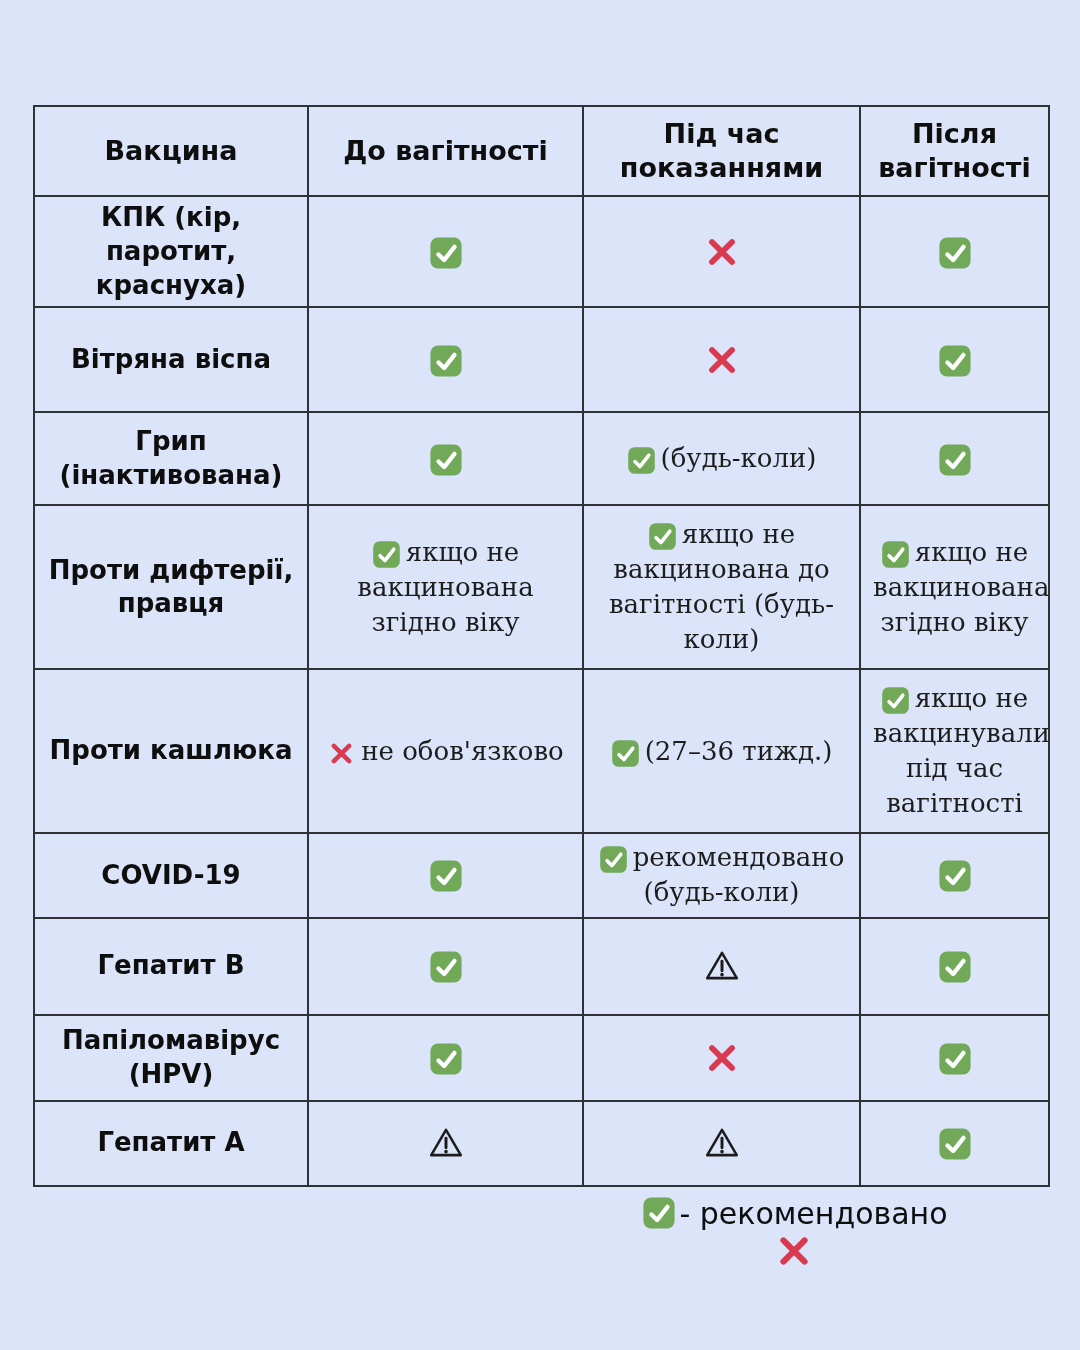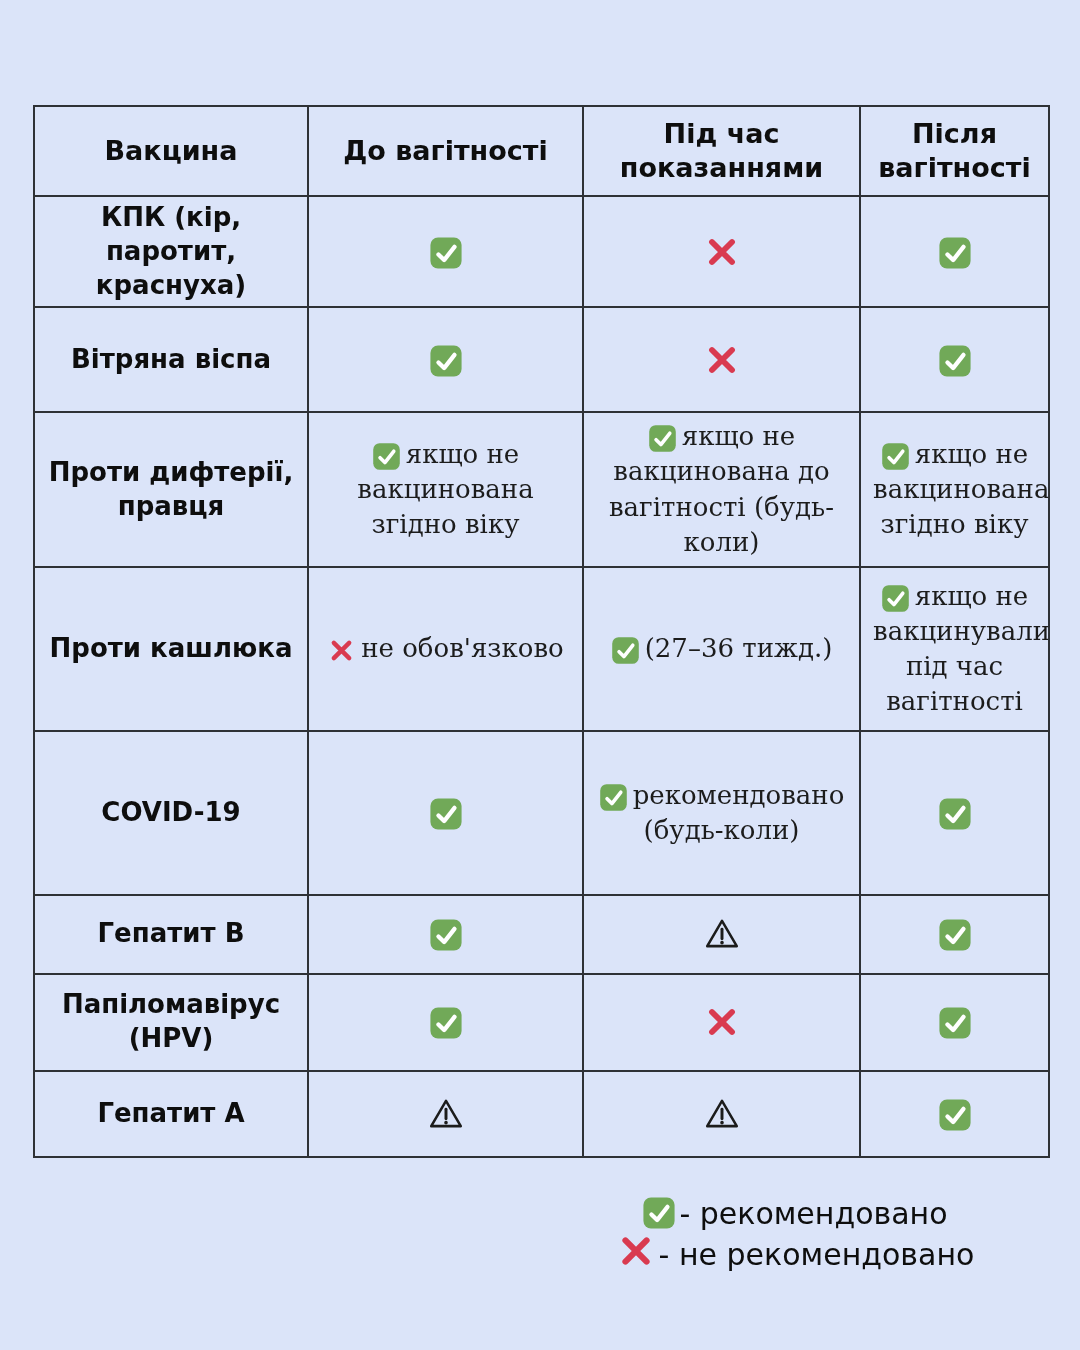--- a/index.html
+++ b/index.html
@@ -111,20 +111,35 @@
             </svg></span></td>
         <td class="cell" data-name="status-cell"><span class="icon" data-name="cross-icon"><svg width="38" height="38" viewBox="0 0 36 36">
       <path d="M8.5 8.5 L27.5 27.5 M27.5 8.5 L8.5 27.5" stroke="#d93a50" stroke-width="5.5" stroke-linecap="round"></path>
             </svg></span></td>
         <td class="cell" data-name="status-cell"><span class="icon" data-name="check-icon"><svg width="34" height="34" viewBox="0 0 36 36">
       <rect x="1.5" y="1.5" width="33" height="33" rx="8" fill="#71a958"></rect>
       <path d="M10 19.5 L16 25.5 L27 11.5" fill="none" stroke="#ffffff" stroke-width="4.5" stroke-linecap="round" stroke-linejoin="round"></path>
             </svg></span></td>
       </tr>
       <tr data-name="table-row">
+        <td class="vaccine" data-name="vaccine-name">Грип (інактивована)</td>
+        <td class="cell" data-name="status-cell"><span class="icon" data-name="check-icon"><svg width="34" height="34" viewBox="0 0 36 36">
+      <rect x="1.5" y="1.5" width="33" height="33" rx="8" fill="#71a958"></rect>
+      <path d="M10 19.5 L16 25.5 L27 11.5" fill="none" stroke="#ffffff" stroke-width="4.5" stroke-linecap="round" stroke-linejoin="round"></path>
+            </svg></span></td>
+        <td class="cell" data-name="status-cell"><span class="icon inline" data-name="check-icon"><svg width="29" height="29" viewBox="0 0 36 36">
+      <rect x="1.5" y="1.5" width="33" height="33" rx="8" fill="#71a958"></rect>
+      <path d="M10 19.5 L16 25.5 L27 11.5" fill="none" stroke="#ffffff" stroke-width="4.5" stroke-linecap="round" stroke-linejoin="round"></path>
+            </svg></span><span data-name="status-note">(будь-коли)</span></td>
+        <td class="cell" data-name="status-cell"><span class="icon" data-name="check-icon"><svg width="34" height="34" viewBox="0 0 36 36">
+      <rect x="1.5" y="1.5" width="33" height="33" rx="8" fill="#71a958"></rect>
+      <path d="M10 19.5 L16 25.5 L27 11.5" fill="none" stroke="#ffffff" stroke-width="4.5" stroke-linecap="round" stroke-linejoin="round"></path>
+            </svg></span></td>
+      </tr>
+      <tr data-name="table-row">
         <td class="vaccine" data-name="vaccine-name">Проти дифтерії, правця</td>
         <td class="cell" data-name="status-cell"><span class="icon inline" data-name="check-icon"><svg width="29" height="29" viewBox="0 0 36 36">
       <rect x="1.5" y="1.5" width="33" height="33" rx="8" fill="#71a958"></rect>
       <path d="M10 19.5 L16 25.5 L27 11.5" fill="none" stroke="#ffffff" stroke-width="4.5" stroke-linecap="round" stroke-linejoin="round"></path>
             </svg></span><span data-name="status-note">якщо не вакцинована згідно віку</span></td>
         <td class="cell" data-name="status-cell"><span class="icon inline" data-name="check-icon"><svg width="29" height="29" viewBox="0 0 36 36">
       <rect x="1.5" y="1.5" width="33" height="33" rx="8" fill="#71a958"></rect>
       <path d="M10 19.5 L16 25.5 L27 11.5" fill="none" stroke="#ffffff" stroke-width="4.5" stroke-linecap="round" stroke-linejoin="round"></path>
             </svg></span><span data-name="status-note">якщо не вакцинована до вагітності (будь-коли)</span></td>
         <td class="cell" data-name="status-cell"><span class="icon inline" data-name="check-icon"><svg width="29" height="29" viewBox="0 0 36 36">
@@ -211,14 +226,14 @@
     </tbody>
 </table>
 
 <div class="legend" data-name="legend">
     <div class="legend-item" data-name="legend-item"><span class="icon inline" data-name="check-icon"><svg width="34" height="34" viewBox="0 0 36 36">
       <rect x="1.5" y="1.5" width="33" height="33" rx="8" fill="#71a958"></rect>
       <path d="M10 19.5 L16 25.5 L27 11.5" fill="none" stroke="#ffffff" stroke-width="4.5" stroke-linecap="round" stroke-linejoin="round"></path>
         </svg></span><span data-name="legend-label">- рекомендовано</span></div>
     <div class="legend-item" data-name="legend-item"><span class="icon inline" data-name="cross-icon"><svg width="40" height="40" viewBox="0 0 36 36">
       <path d="M8.5 8.5 L27.5 27.5 M27.5 8.5 L8.5 27.5" stroke="#d93a50" stroke-width="5.5" stroke-linecap="round"></path>
-        </svg></span><span data-name="legend-label">- не рекомендовано</span></div>
+        </svg></span></div>
   </div>
 
 </body></html>

